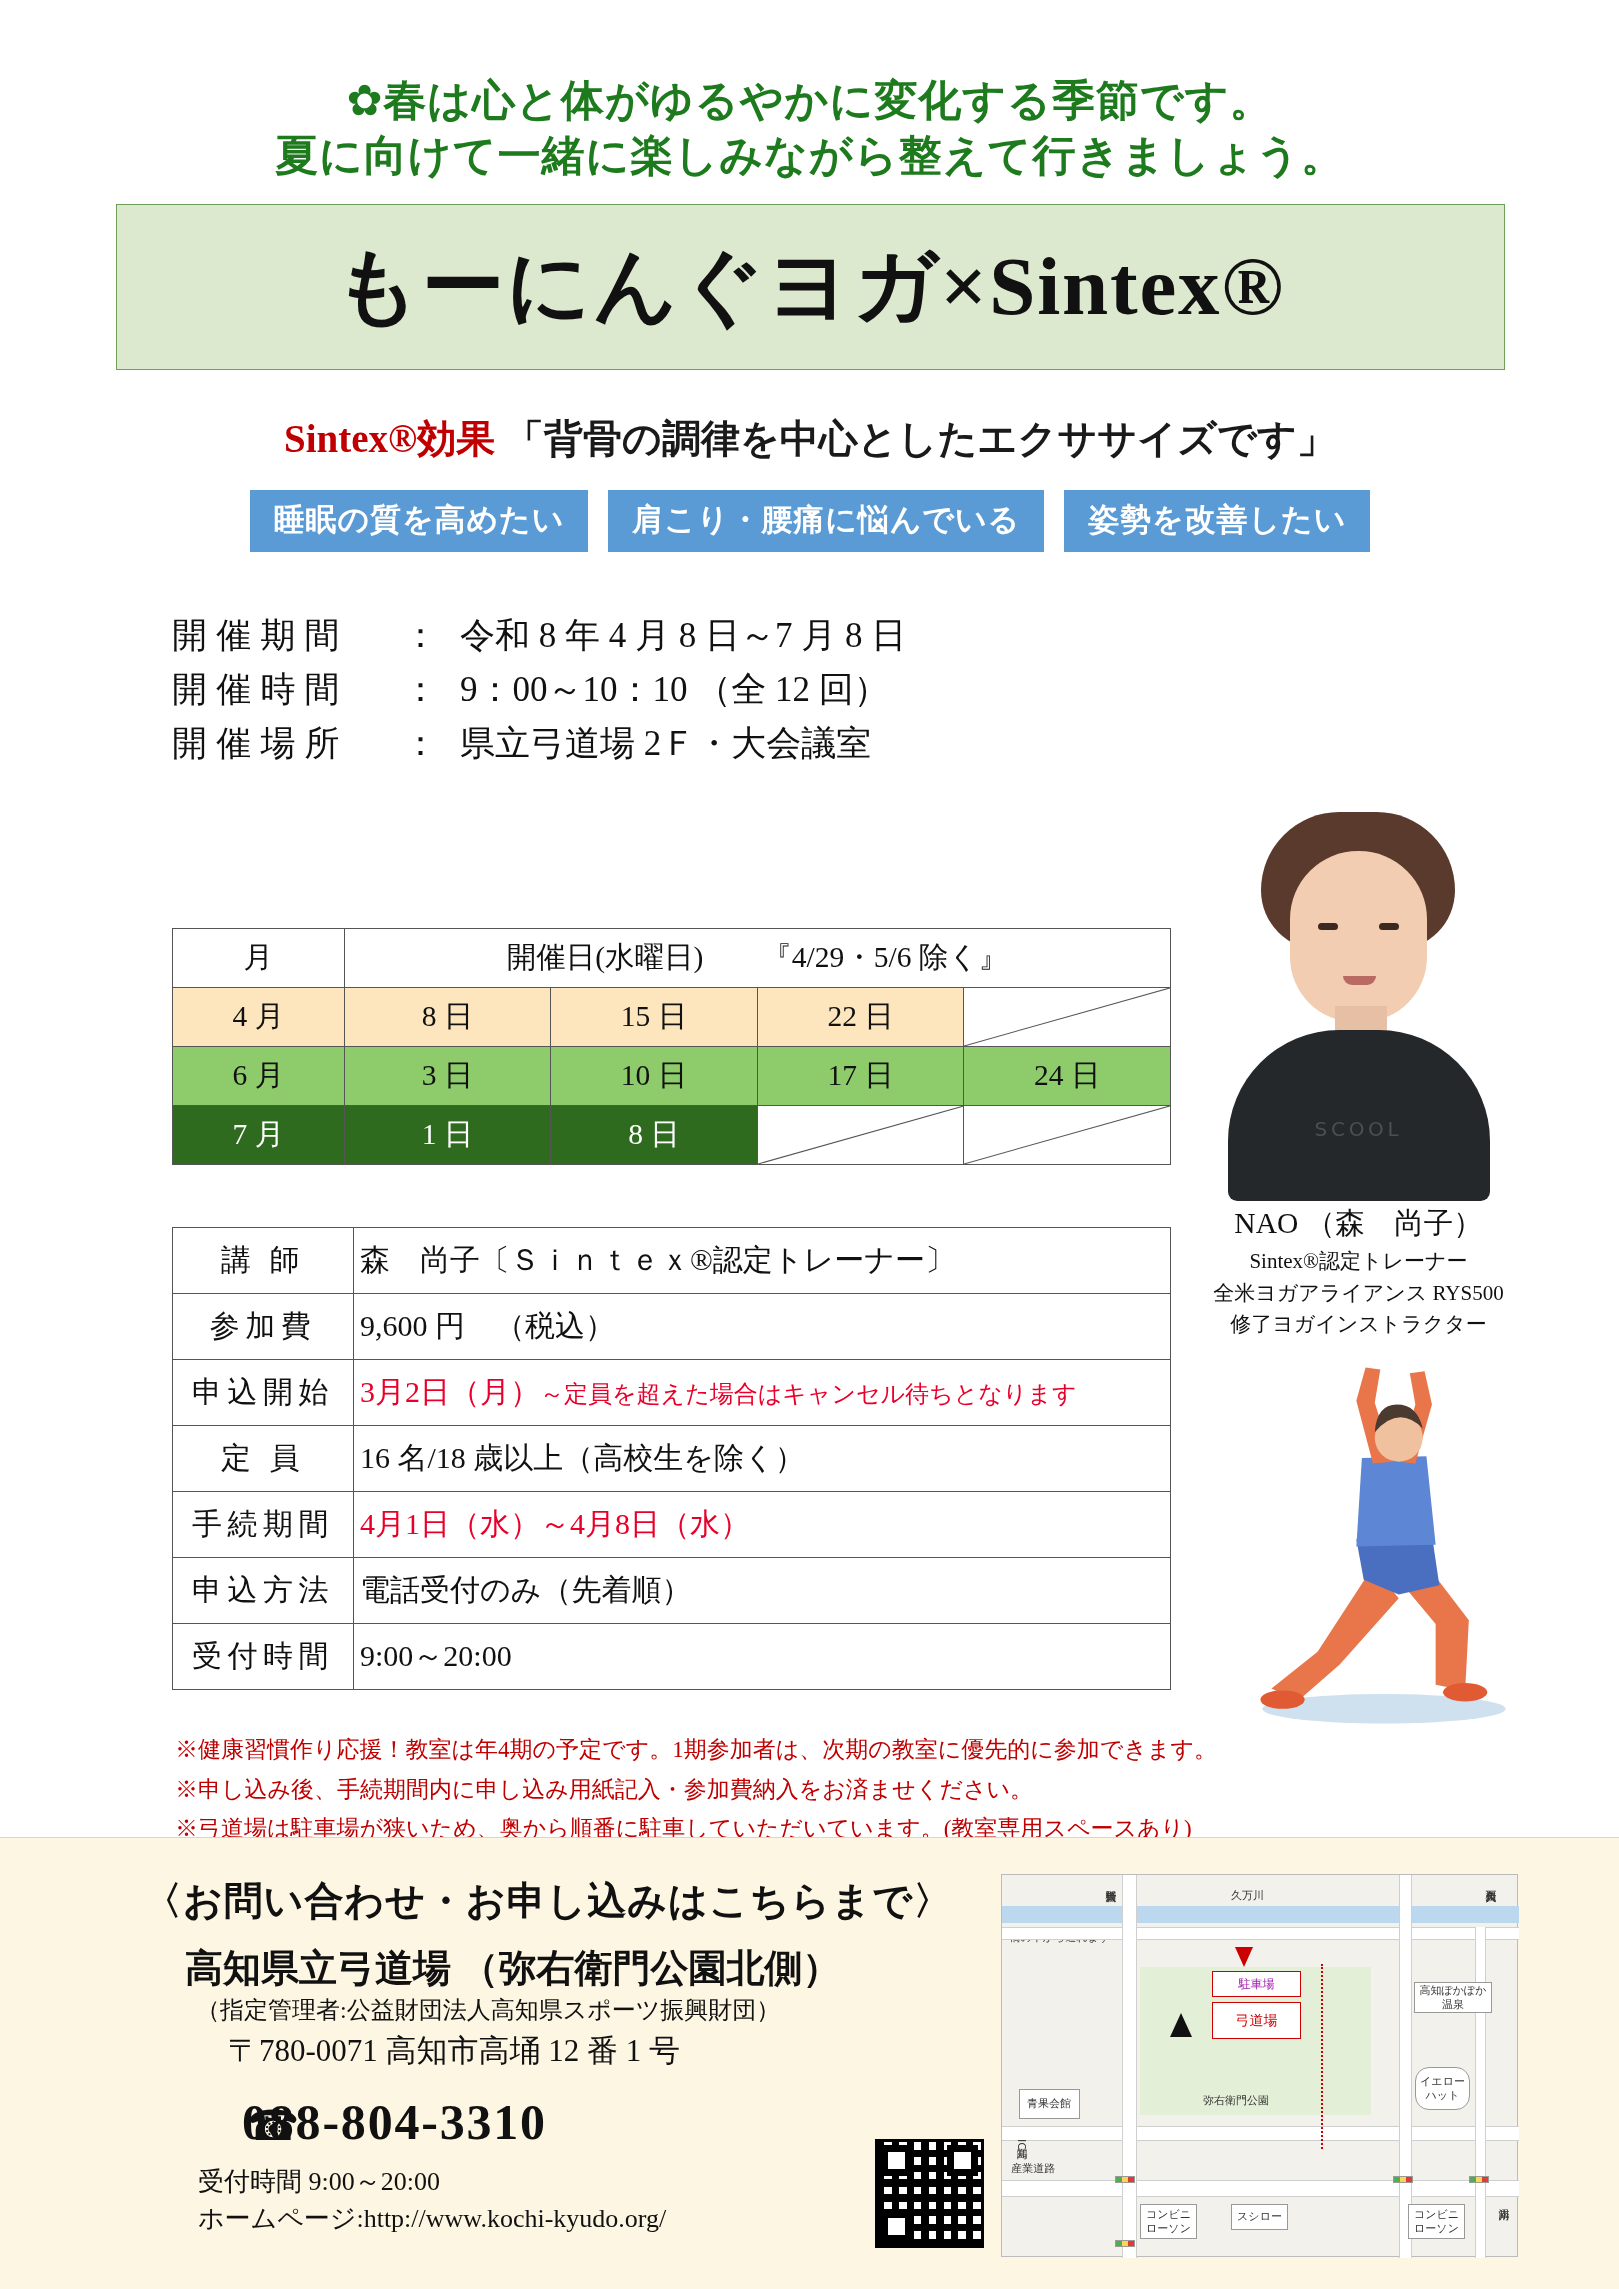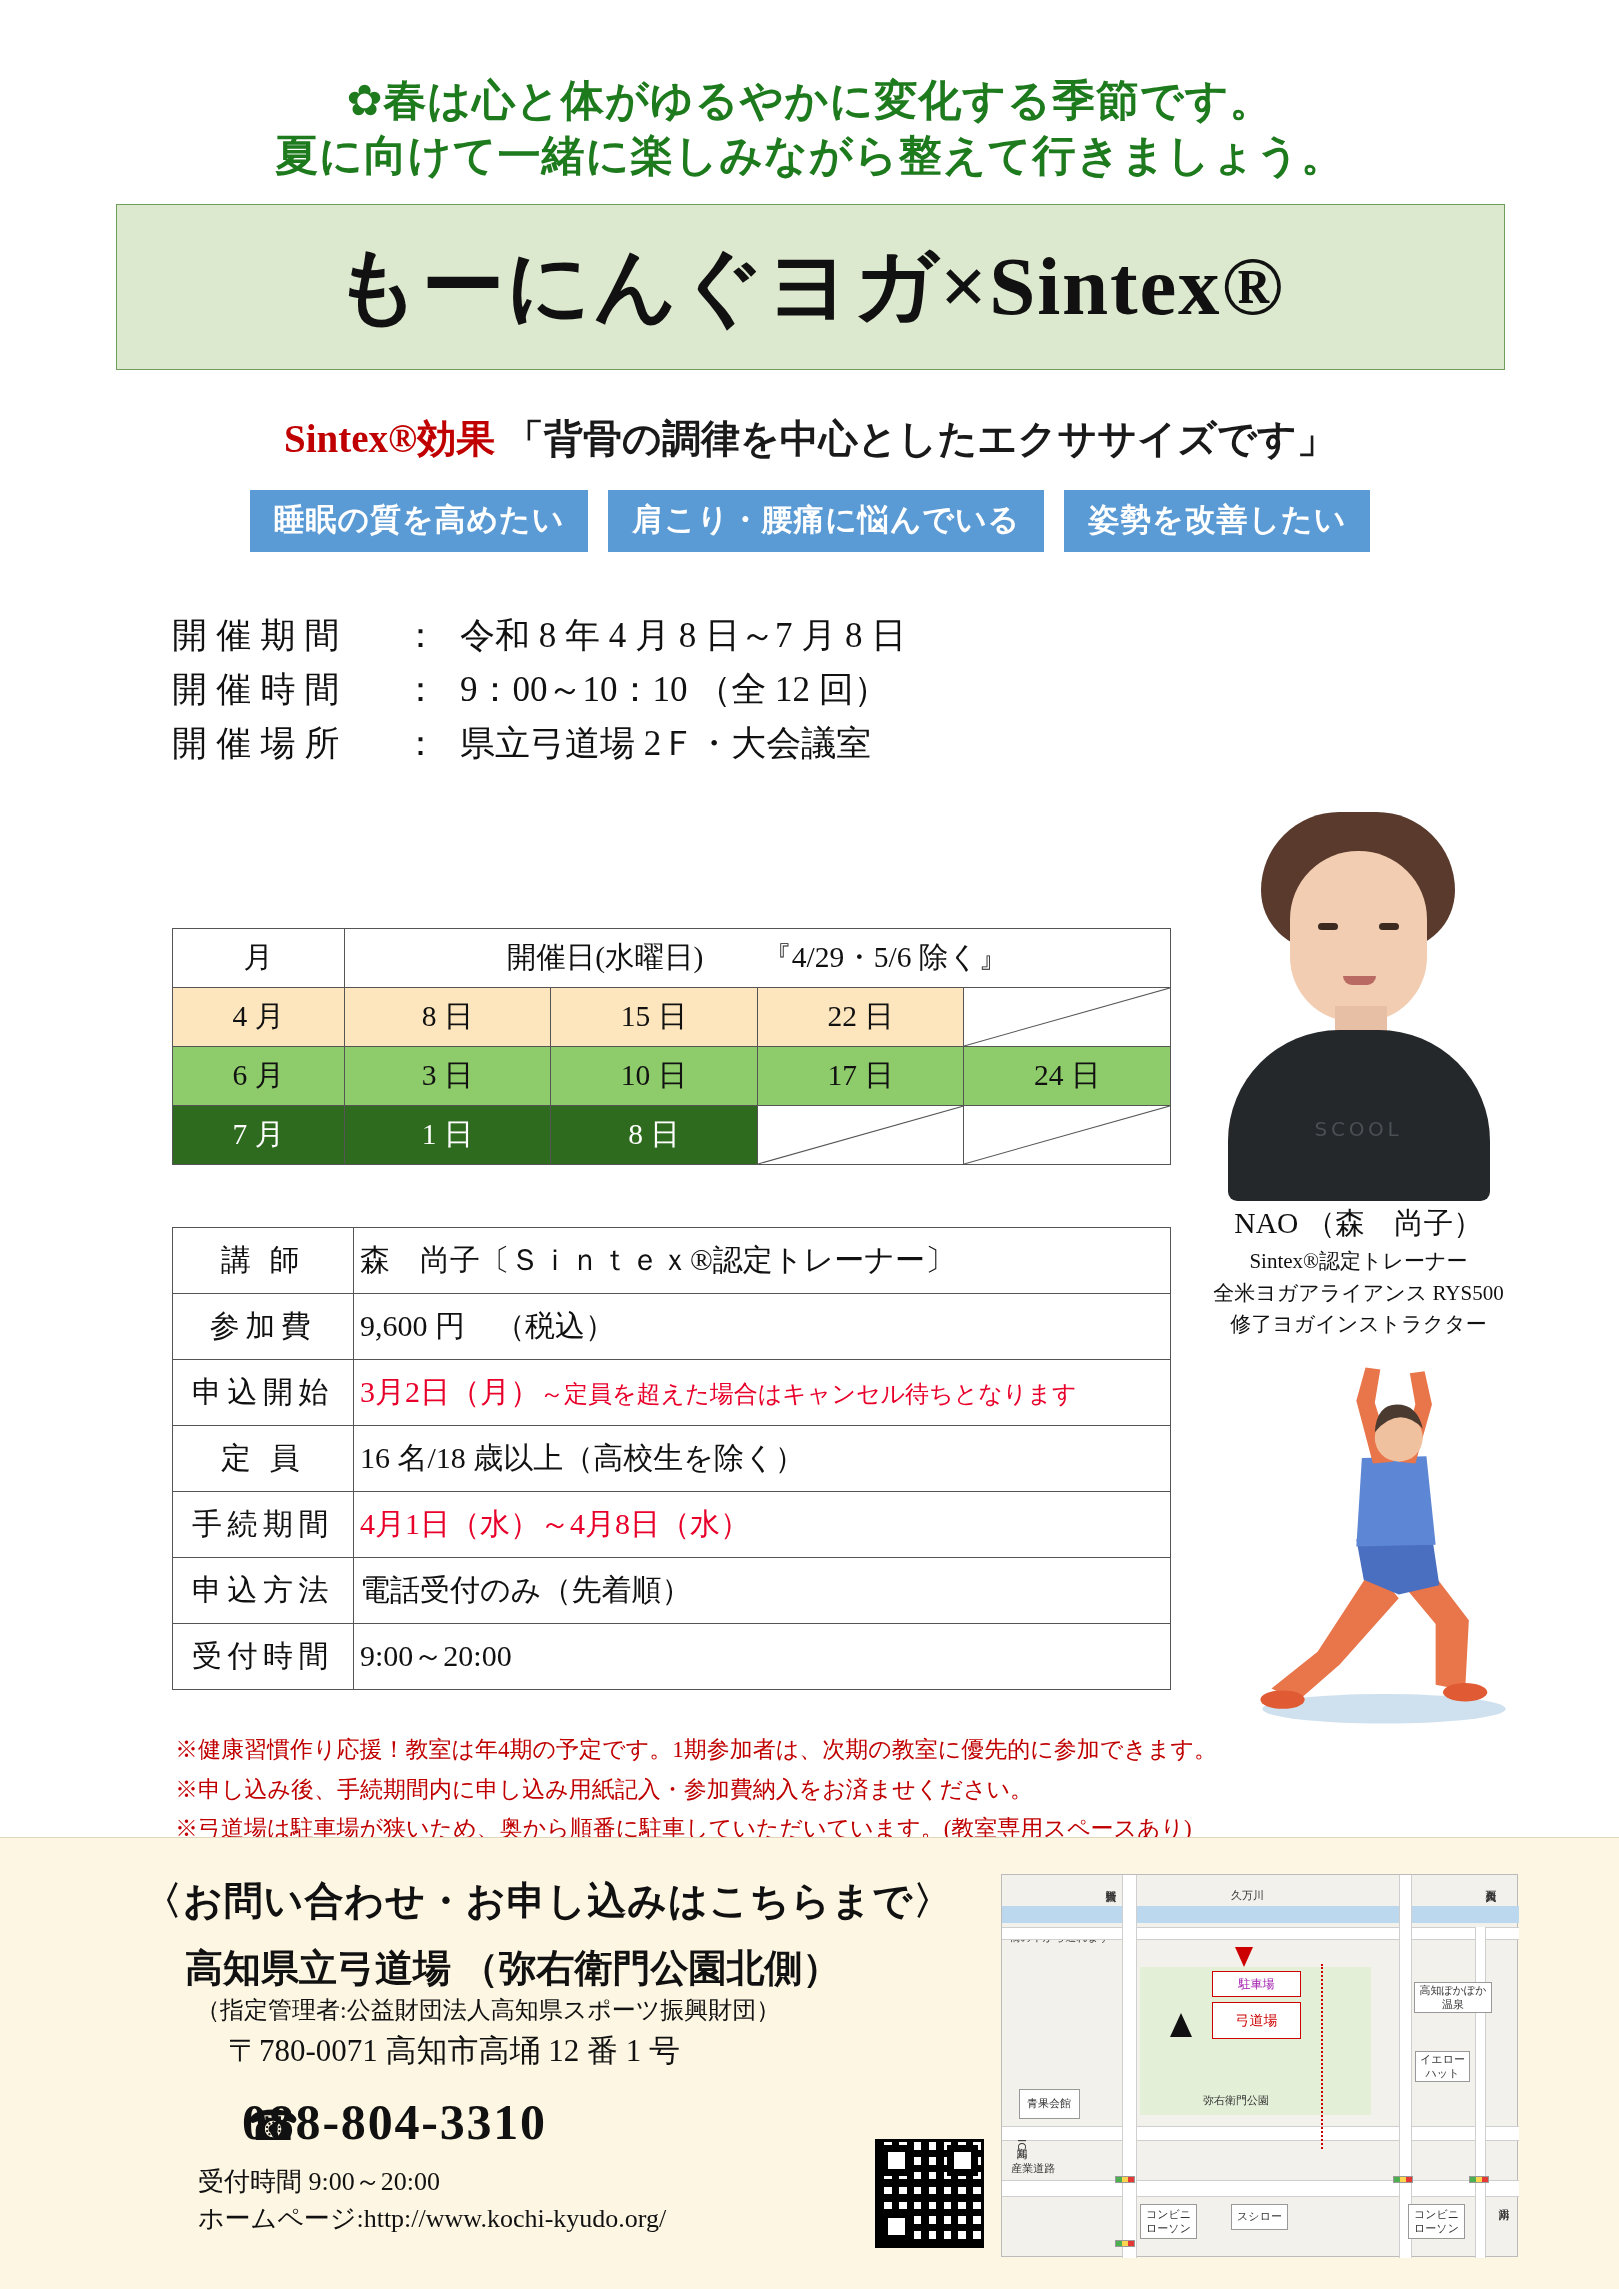--- a/index.html
+++ b/index.html
@@ -464,21 +464,21 @@
     <div class="park"></div>
     <div class="lbl" style="left:201px; top:218px;">弥右衛門公園</div>
 
     <div class="parking">駐車場</div>
     <div class="kyudo">弓道場</div>
     <div class="arrow-dn"></div>
     <div class="arrow-up"></div>
     <div class="dotted" style="left:319px; top:89px; height:185px;"></div>
 
     <div class="box" style="left:412px; top:107px; width:78px; height:31px;">高知ぽかぽか温泉</div>
-    <div class="box" style="left:413px; top:176px; width:55px; height:31px;">イエローハット</div>
+    <div class="box" style="left:413px; top:192px; width:55px; height:43px;border-radius:14px;">イエローハット</div>
     <div class="box" style="left:16.6px; top:214px; width:61px; height:29.5px;">青果会館</div>
     <div class="box" style="left:138px; top:329px; width:57px; height:35px;">コンビニ
 ローソン</div>
     <div class="box" style="left:229px; top:329px; width:57px; height:26px;">スシロー</div>
     <div class="box" style="left:406px; top:329px; width:57px; height:35px;">コンビニ
 ローソン</div>
     <div class="lbl" style="left:9.2px; top:286px;">産業道路</div>
     <div class="lbl" style="left:11px; top:264px; writing-mode:vertical-rl;">高知IC</div>
     <div class="lbl" style="left:493px; top:325px; writing-mode:vertical-rl;">南川添</div>
 

